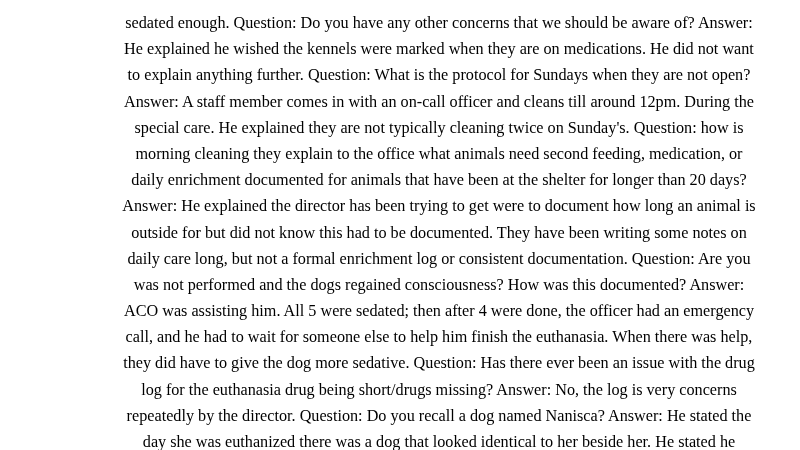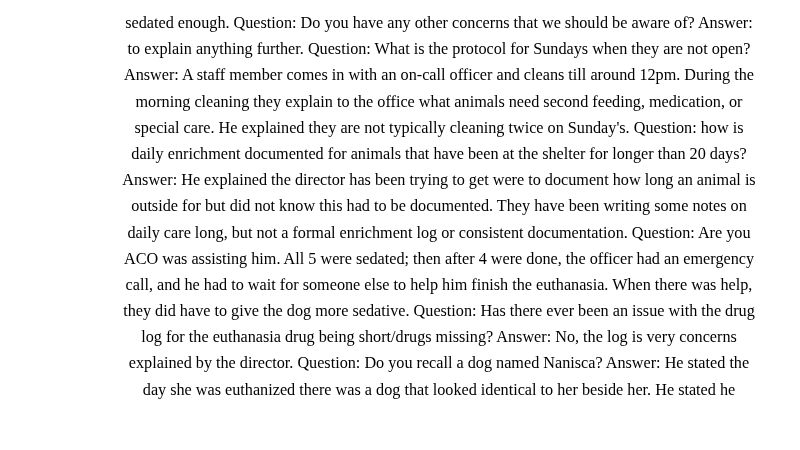--- a/index.html
+++ b/index.html
@@ -24,27 +24,29 @@
       height: 22.2px;
       line-height: 22.2px;
       overflow: visible;
     }
   </style>
 </head>
 <body>
 
 <div class="page">
   <div class="line">sedated enough. Question: Do you have any other concerns that we should be aware of? Answer:</div>
+  <div class="line">He explained he wished the kennels were marked when they are on medications. He did not want</div>
   <div class="line">to explain anything further. Question: What is the protocol for Sundays when they are not open?</div>
   <div class="line">Answer: A staff member comes in with an on-call officer and cleans till around 12pm. During the</div>
+  <div class="line">special care. He explained they are not typically cleaning twice on Sunday's. Question: how is</div>
   <div class="line">morning cleaning they explain to the office what animals need second feeding, medication, or</div>
-  <div class="line">special care. He explained they are not typically cleaning twice on Sunday's. Question: how is</div>
   <div class="line">daily enrichment documented for animals that have been at the shelter for longer than 20 days?</div>
   <div class="line">Answer: He explained the director has been trying to get were to document how long an animal is</div>
   <div class="line">outside for but did not know this had to be documented. They have been writing some notes on</div>
   <div class="line">daily care long, but not a formal enrichment log or consistent documentation. Question: Are you</div>
+  <div class="line">was not performed and the dogs regained consciousness? How was this documented? Answer:</div>
   <div class="line">ACO was assisting him. All 5 were sedated; then after 4 were done, the officer had an emergency</div>
   <div class="line">call, and he had to wait for someone else to help him finish the euthanasia. When there was help,</div>
   <div class="line">they did have to give the dog more sedative. Question: Has there ever been an issue with the drug</div>
   <div class="line">log for the euthanasia drug being short/drugs missing? Answer: No, the log is very concerns</div>
-  <div class="line">explained by the director. Question: Do you recall a dog named Nanisca? Answer: He stated the</div>
+  <div class="line">repeatedly by the director. Question: Do you recall a dog named Nanisca? Answer: He stated the</div>
   <div class="line">day she was euthanized there was a dog that looked identical to her beside her. He stated he</div>
 </div>
 
 </body></html>

